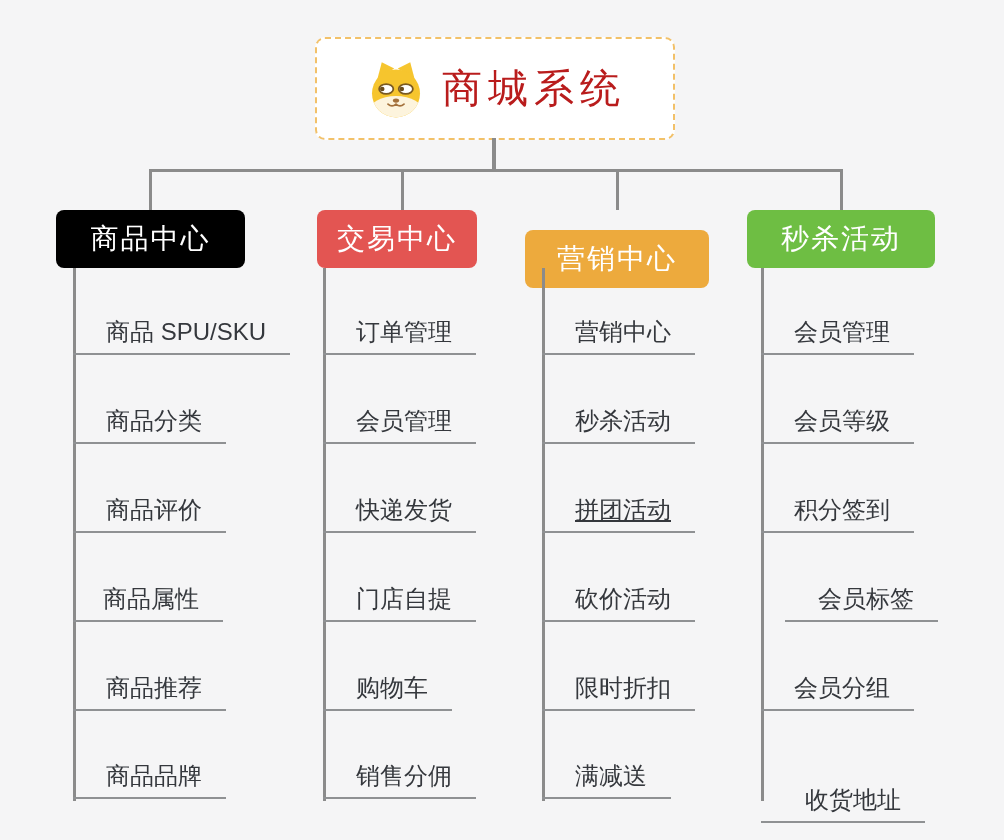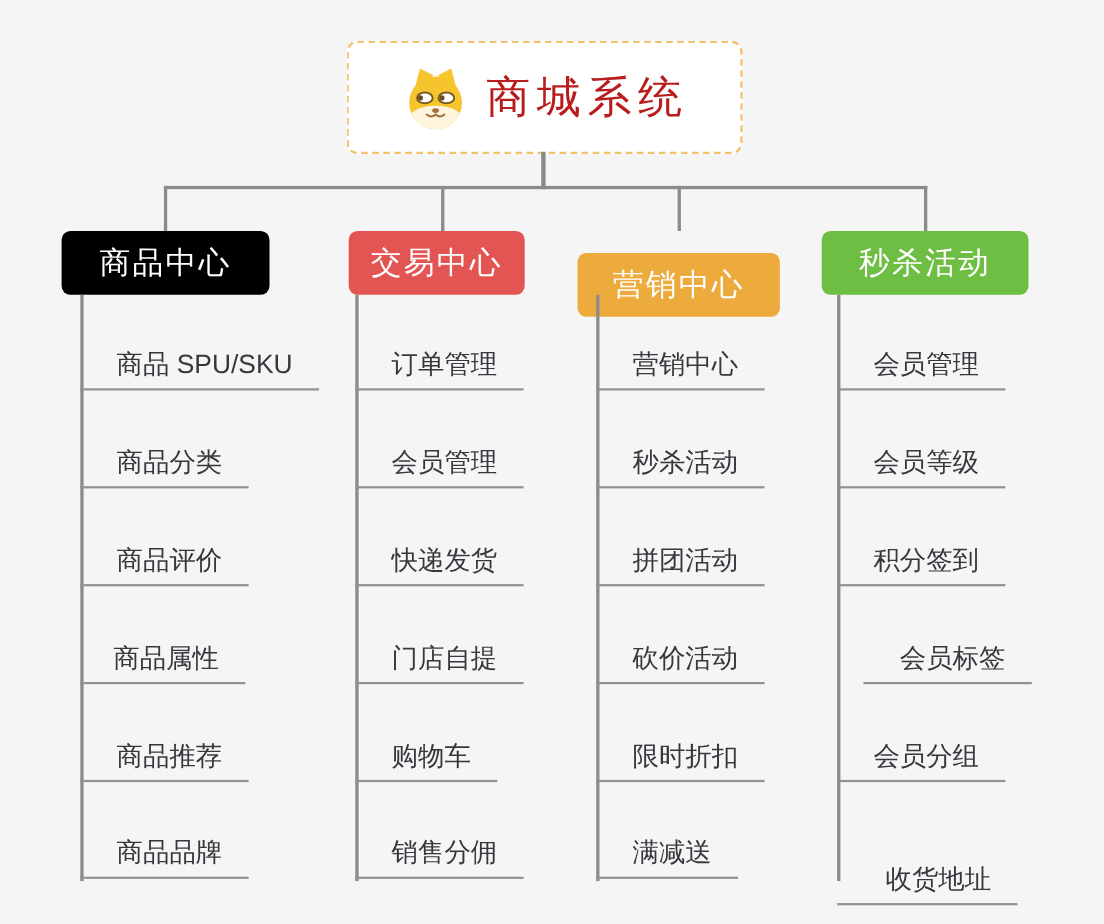--- a/index.html
+++ b/index.html
@@ -79,21 +79,21 @@
 
   <div class="leaf" style="left:323px;top:316px;">订单管理</div>
   <div class="leaf" style="left:323px;top:405px;">会员管理</div>
   <div class="leaf" style="left:323px;top:494px;">快递发货</div>
   <div class="leaf" style="left:323px;top:583px;">门店自提</div>
   <div class="leaf" style="left:323px;top:672px;">购物车</div>
   <div class="leaf" style="left:323px;top:760px;">销售分佣</div>
 
   <div class="leaf" style="left:542px;top:316px;">营销中心</div>
   <div class="leaf" style="left:542px;top:405px;">秒杀活动</div>
-  <div class="leaf" style="left:542px;top:494px;">拼团活动</div>
+  <div class="leaf" style="left:542px;top:494px;text-decoration:underline;">拼团活动</div>
   <div class="leaf" style="left:542px;top:583px;text-align:center;">砍价活动</div>
   <div class="leaf" style="left:542px;top:672px;">限时折扣</div>
   <div class="leaf" style="left:542px;top:760px;">满减送</div>
 
   <div class="leaf" style="left:761px;top:316px;">会员管理</div>
   <div class="leaf" style="left:761px;top:405px;">会员等级</div>
   <div class="leaf" style="left:761px;top:494px;">积分签到</div>
   <div class="leaf" style="left:785px;top:583px;">会员标签</div>
   <div class="leaf" style="left:761px;top:672px;">会员分组</div>
   <div class="leaf" style="left:761px;top:784px;padding-left:44px;">收货地址</div>

